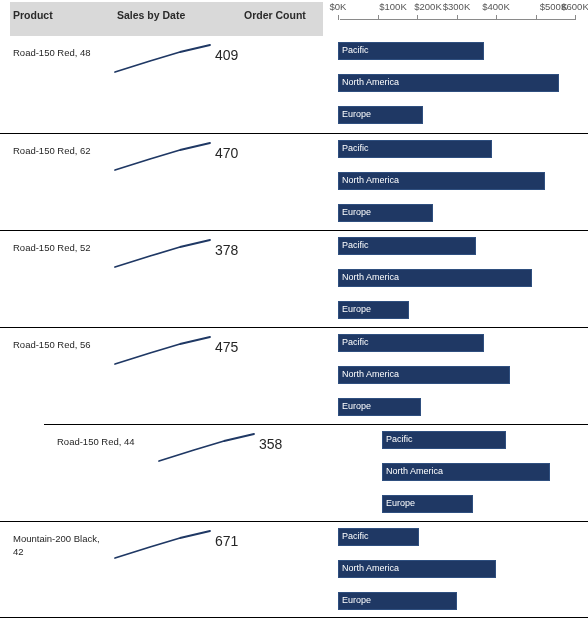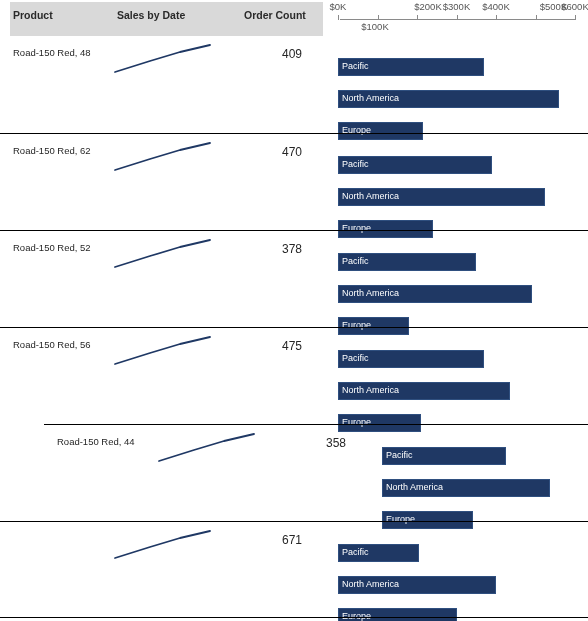--- a/index.html
+++ b/index.html
@@ -49,30 +49,29 @@
     box-sizing:border-box;
   }
   .row:first-of-type{border-top:none;}
 
   .cell-product{
     position:absolute;left:13px;top:11px;width:95px;
     font-size:9.5px;line-height:12.5px;color:#262626;
   }
   .cell-count{
     position:absolute;left:215px;top:11px;width:87px;
-    text-align:right;
-    font-size:12px;color:#262626;
+    font-size:14px;color:#262626;
   }
 
   
   .spark{position:absolute;left:110px;top:4px;width:105px;height:40px;}
   .spark svg{display:block;}
 
   
-  .bars{position:absolute;left:338px;top:22px;width:244px;text-decoration:underline;}
+  .bars{position:absolute;left:338px;top:6px;width:244px;text-decoration:underline;}
   .bar-wrap{position:relative;height:18px;margin-bottom:14px;}
   .bar{
     position:absolute;left:0;top:0;height:18px;
     background:#1f3864;
     border:1px solid #2f4f7f;
     box-sizing:border-box;
   }
   .bar-label{
     position:absolute;left:4px;top:3px;
     font-size:9px;color:#ffffff;white-space:nowrap;
@@ -91,21 +90,21 @@
 
   <div class="header-band"></div>
 
   <div class="hdr hdr-product">Product</div>
   <div class="hdr hdr-sales">Sales by Date</div>
   <div class="hdr hdr-count">Order Count</div>
 
   <div class="axis">
     <div class="axis-labels" id="axis-labels">
         <div class="axis-tick-label" style="left: 8px;">$0K</div>
-        <div class="axis-tick-label" style="left: 45px; margin-top: 20px;">$100K</div>
+        <div class="axis-tick-label" style="left: 63px;">$100K</div>
         <div class="axis-tick-label" style="left: 98px;">$200K</div>
         <div class="axis-tick-label" style="left: 126.5px;">$300K</div>
         <div class="axis-tick-label" style="left: 166px;">$400K</div>
         <div class="axis-tick-label" style="left: 205.5px; margin-left: 18px;">$500K</div>
         <div class="axis-tick-label" style="left: 245px;">$600K</div>
       </div>
     <div class="axis-line"></div>
     <div id="axis-ticks">
         <div class="axis-tick" style="left: 8px;"></div>
         <div class="axis-tick" style="left: 47.5px;"></div>
@@ -227,20 +226,21 @@
             <div class="bar" style="width: 167.875px;"></div>
             <span class="bar-label">North America</span>
           </div>
           <div class="bar-wrap">
             <div class="bar" style="width: 90.85px;"></div>
             <span class="bar-label">Europe</span>
           </div>
         </div>
       </div>
       <div class="row" style="top: 521px; height: 97px;">
+        <div class="cell-product">Mountain-200 Black, 42</div>
         <div class="spark">
           <svg width="105" height="40" viewBox="0 0 105 40">
             <polyline points="5,32 40,21 70,12 100,5" fill="none" stroke="#1f3864" stroke-width="1.8" stroke-linecap="round" stroke-linejoin="round"></polyline>
           </svg>
         </div>
         <div class="cell-count">671</div>
         <div class="bars">
           <div class="bar-wrap">
             <div class="bar" style="width: 80.975px;"></div>
             <span class="bar-label">Pacific</span>

